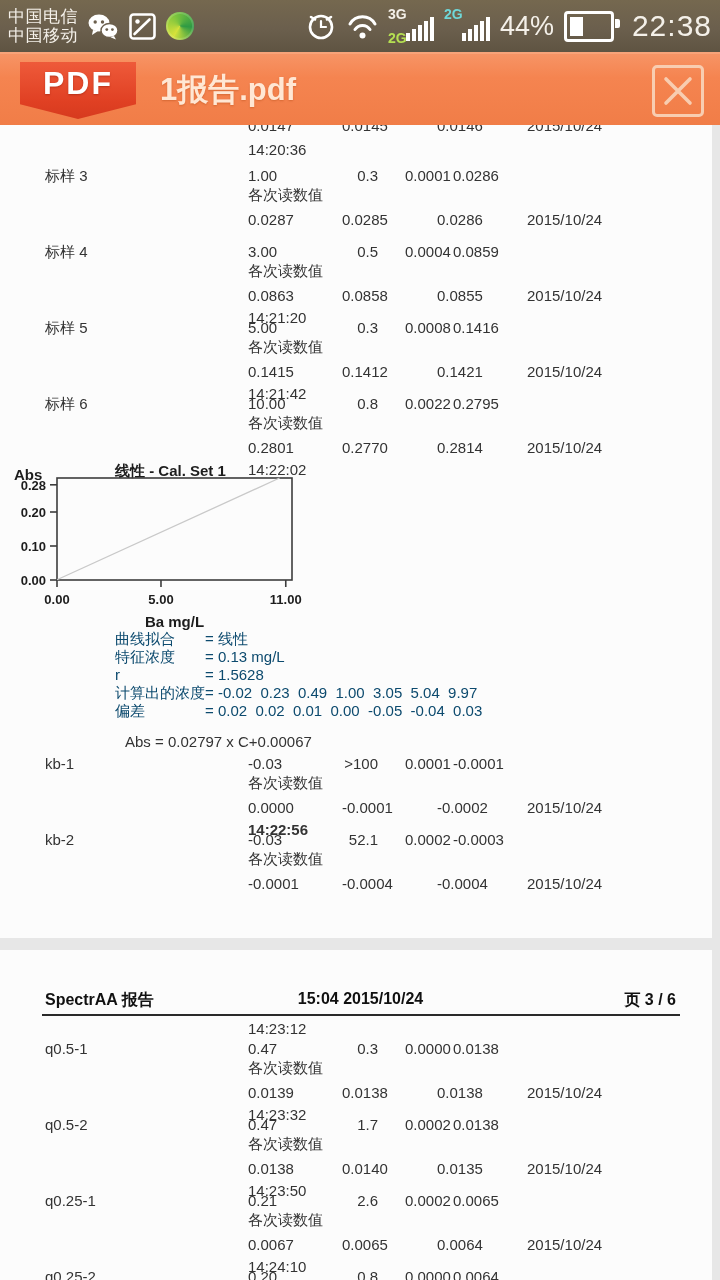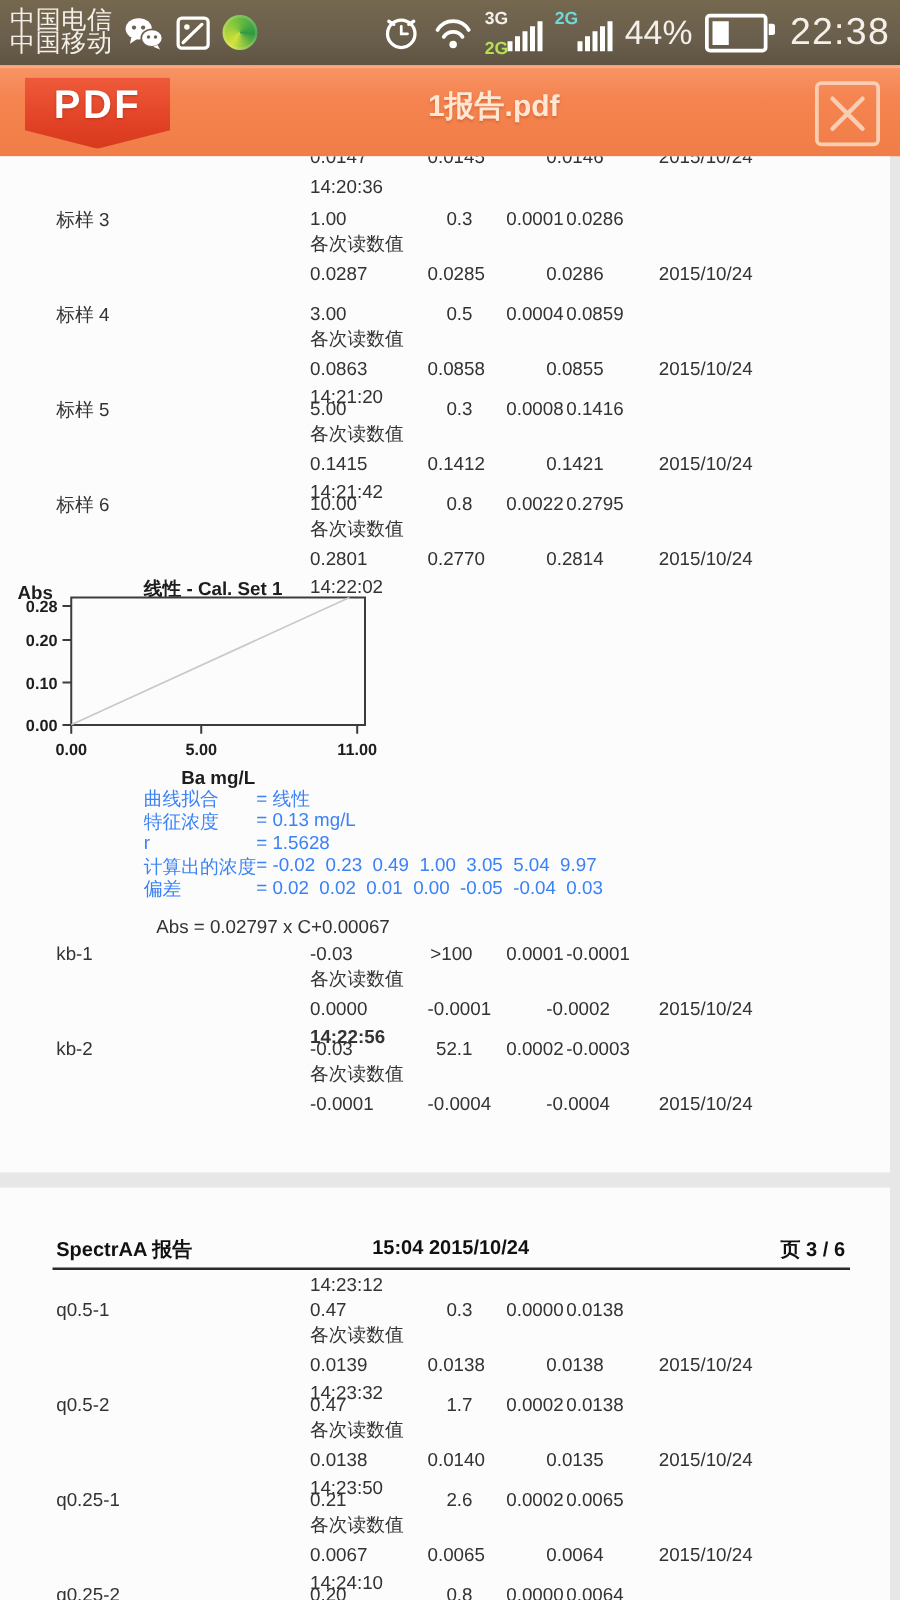--- a/index.html
+++ b/index.html
@@ -6,21 +6,21 @@
   body{width:720px;height:1280px;overflow:hidden;background:#e9e9e9;
        font-family:"Liberation Sans","DejaVu Sans",sans-serif;}
   #screen{position:relative;width:720px;height:1280px;overflow:hidden;}
 
   
   .status-bar{position:absolute;top:0;left:0;width:720px;height:52px;
     background:linear-gradient(180deg,#75684f 0%,#6b5f4d 55%,#5f5442 100%);
     display:flex;align-items:center;justify-content:space-between;
     padding:0 8px;box-sizing:border-box;color:#f4f0e9;}
   .sb-left{display:flex;align-items:center;gap:9px;}
-  .carrier{font-size:20px;line-height:19px;letter-spacing:0.5px;}
+  .carrier{font-size:17px;line-height:19px;letter-spacing:0.5px;}
   .sb-icon{display:block;}
   .green-app{width:28px;height:28px;border-radius:50%;
     background:conic-gradient(from 210deg,#d8e23a,#7cc43e 35%,#2e9a44 68%,#cfe13c);
     box-shadow:inset 0 0 0 2px rgba(255,255,255,.15);}
   .sb-right{display:flex;align-items:center;gap:10px;}
   .pct{font-size:27px;}
   .clock-txt{font-size:30px;letter-spacing:1px;}
   .sig{position:relative;width:46px;height:36px;}
   .sig .t{position:absolute;left:0;top:-2px;font-size:14px;font-weight:bold;}
   .sig .b{position:absolute;left:0;bottom:-2px;font-size:14px;font-weight:bold;color:#b5e052;}
@@ -34,22 +34,22 @@
   
   .app-header{position:absolute;top:52px;left:0;width:720px;height:83px;
     background:linear-gradient(180deg,#f79465 0%,#f58450 30%,#f07c46 100%);
     border-top:2px solid #f8a379;border-bottom:2px solid #cf6a3c;box-sizing:border-box;}
   .pdf-badge{position:absolute;left:20px;top:8px;width:116px;height:57px;
     background:linear-gradient(180deg,#ee5a3a,#e04023 70%,#d63a1e);
     clip-path:polygon(0 0,100% 0,100% 74%,50% 100%,0 74%);
     display:flex;justify-content:center;}
   .pdf-badge span{color:#fff;font-weight:bold;font-size:32px;letter-spacing:2px;margin-top:3px;
     text-shadow:0 1px 2px rgba(120,20,0,.4);}
-  .hdr-title{position:absolute;left:160px;right:90px;top:15px;text-align:center;
-    color:#ffe7d4;font-size:24px;font-weight:bold;text-shadow:0 1px 2px rgba(160,60,10,.35);
+  .hdr-title{position:absolute;left:160px;right:90px;top:15px;
+    color:#ffe7d4;font-size:31px;font-weight:bold;text-shadow:0 1px 2px rgba(160,60,10,.35);
     white-space:nowrap;overflow:hidden;}
   .close-btn{position:absolute;right:16px;top:11px;width:52px;height:52px;
     border:3px solid #f8cdb1;border-radius:5px;box-sizing:border-box;
     display:flex;align-items:center;justify-content:center;background:transparent;cursor:pointer;}
 
   
   .viewer{position:absolute;top:125px;left:0;width:720px;height:1155px;background:#e7e7e7;overflow:hidden;}
   .page{position:absolute;left:0;width:712px;background:#fcfcfc;overflow:hidden;}
   #page1{top:0;height:813px;}
   #page2{top:825px;height:460px;}
@@ -58,21 +58,21 @@
   .cell.r{text-align:right;}
 
   
   .chart-title{position:absolute;left:115px;top:337px;font-size:15px;font-weight:bold;color:#1d1d1d;}
   .chart-ylabel{position:absolute;left:14px;top:341px;font-size:15px;font-weight:bold;color:#1d1d1d;}
   .cal-svg{position:absolute;left:0;top:335px;}
   .cal-svg .tick{font-family:"Liberation Sans","DejaVu Sans",sans-serif;font-size:13px;font-weight:bold;fill:#1d1d1d;}
   .cal-svg .axis{font-family:"Liberation Sans","DejaVu Sans",sans-serif;font-size:15px;font-weight:bold;fill:#1d1d1d;}
 
   
-  .fit-row{position:absolute;left:0;right:5px;height:18px;font-size:15px;color:#3b82f6;padding-left:46px;}
+  .fit-row{position:absolute;left:0;right:5px;height:18px;font-size:15px;color:#0c4a6e;padding-left:46px;}
   .fit-label{position:absolute;left:115px;white-space:pre;}
   .fit-value{position:absolute;left:205px;white-space:pre;}
   .equation{position:absolute;left:125px;top:608px;font-size:15px;color:#333;white-space:pre;}
 
   
   .p2-head{position:absolute;top:40px;left:45px;right:36px;height:20px;
     font-size:16px;font-weight:bold;color:#111;}
   .p2-head .hl{position:absolute;left:0;}
   .p2-head .hc{position:absolute;left:0;right:0;text-align:center;}
   .p2-head .hr{position:absolute;right:0;}

